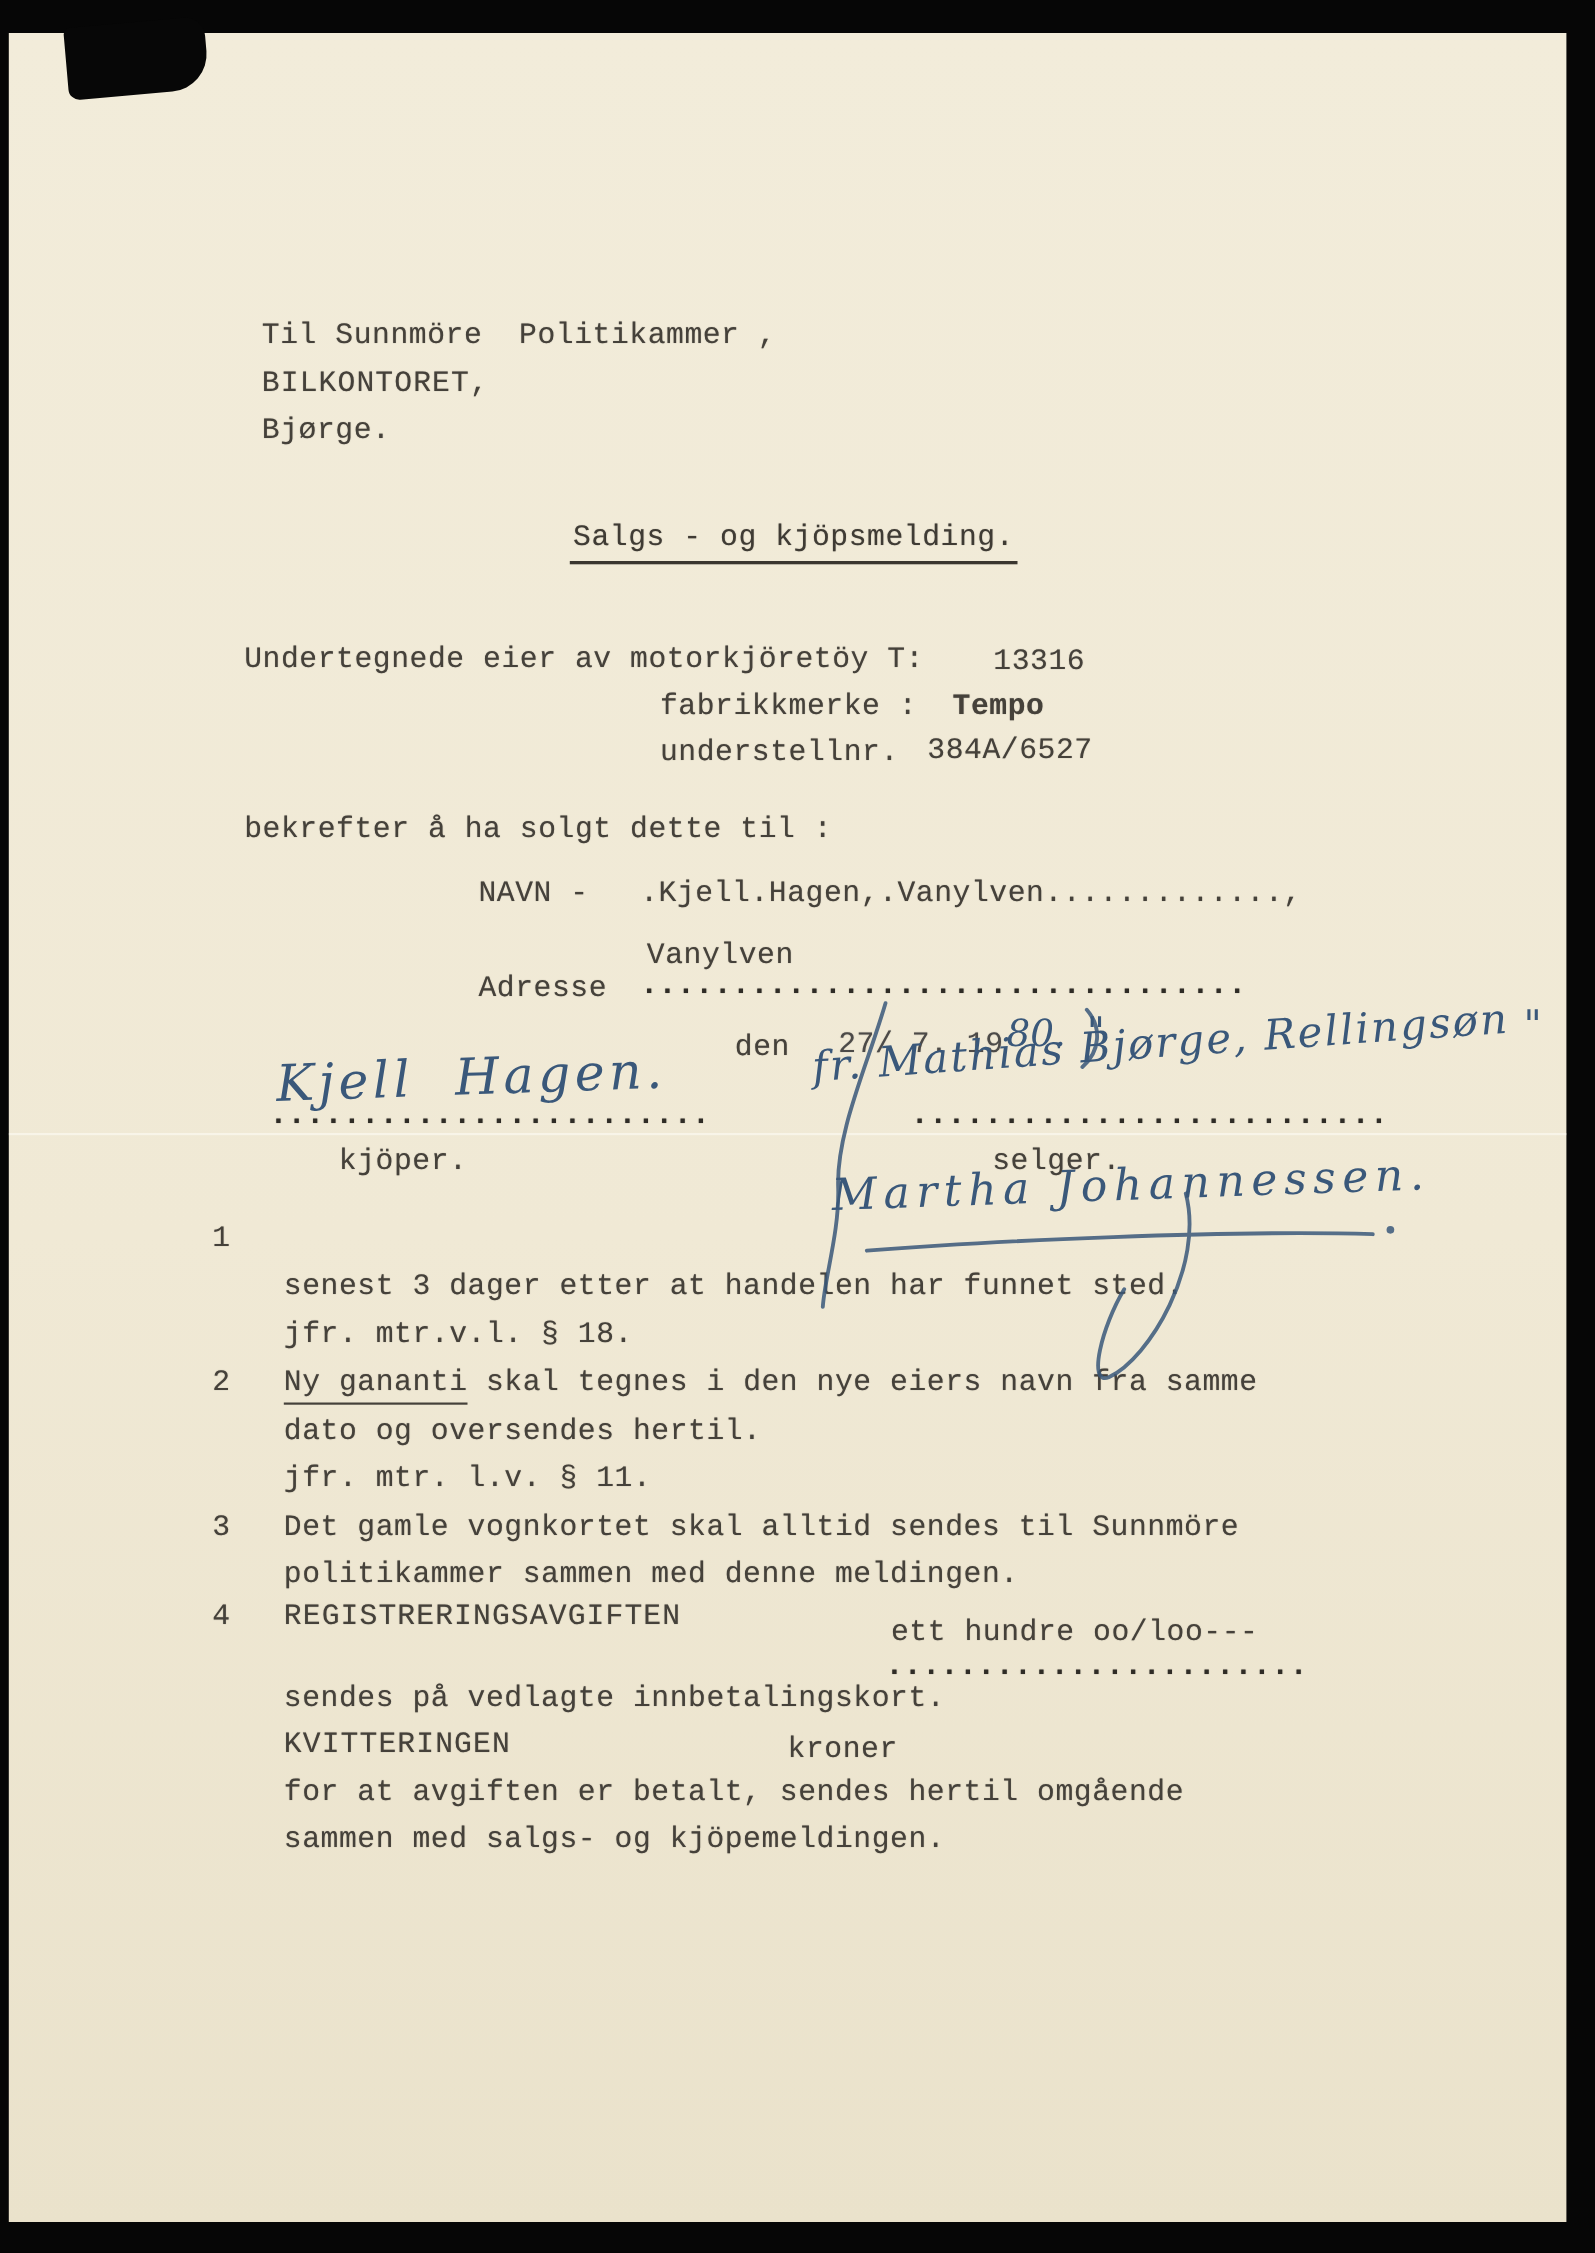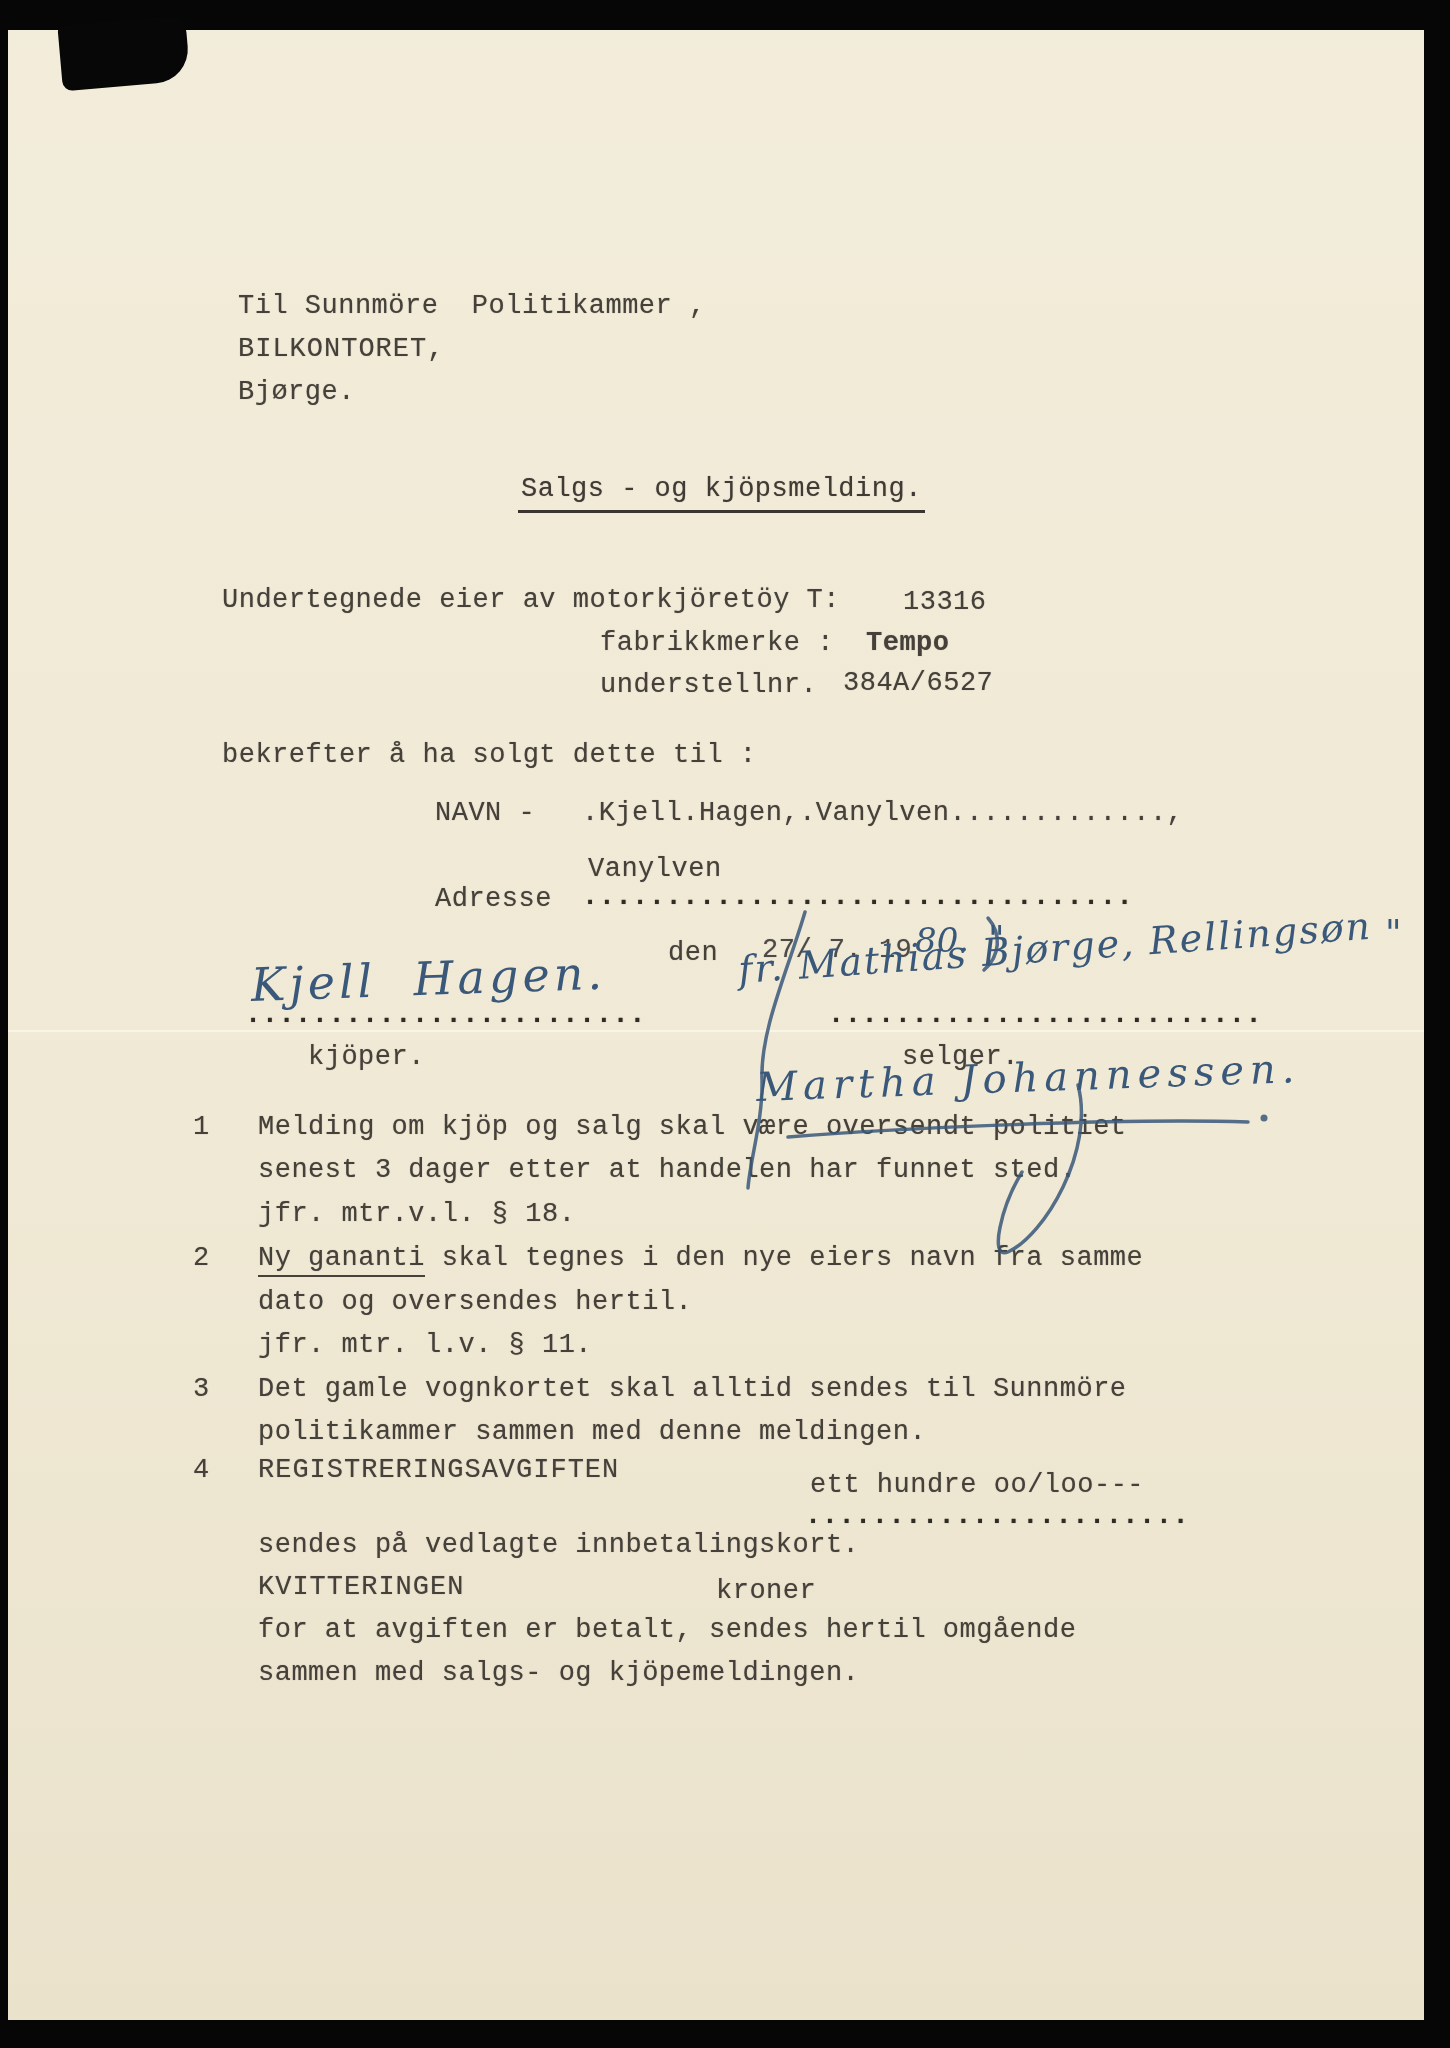--- a/index.html
+++ b/index.html
@@ -60,21 +60,20 @@
   <span class="hw" style="left:252px;top:958px;font-size:46px;letter-spacing:4px;transform:rotate(-2deg)">Kjell  Hagen.</span>
   <span class="t dots" style="left:245px;top:1000px">........................</span>
   <span class="t" style="left:308px;top:1042px">kjöper.</span>
 
   <span class="hw" style="left:740px;top:948px;font-size:38px;letter-spacing:2px;transform:rotate(-4deg)">fr. Mathias Bjørge, Rellingsøn</span>
   <span class="t dots" style="left:828px;top:1000px">..........................</span>
   <span class="t" style="left:902px;top:1042px">selger.</span>
   <span class="hw" style="left:757px;top:1064px;font-size:40px;letter-spacing:6px;transform:rotate(-2deg)">Martha Johannessen.</span>
 
   <span class="t" style="left:193px;top:1112px">1</span>
-  <span class="t" style="left:258px;top:1112px">Melding om kjöp og salg skal være oversendt politiet</span>
   <span class="t" style="left:258px;top:1155px">senest 3 dager etter at handelen har funnet sted.</span>
   <span class="t" style="left:258px;top:1199px">jfr. mtr.v.l. § 18.</span>
 
   <span class="t" style="left:193px;top:1243px">2</span>
   <span class="t" style="left:258px;top:1243px"><span class="u">Ny gananti</span><span> skal tegnes i den nye eiers navn fra samme</span></span>
   <span class="t" style="left:258px;top:1287px">dato og oversendes hertil.</span>
   <span class="t" style="left:258px;top:1330px">jfr. mtr. l.v. § 11.</span>
 
   <span class="t" style="left:193px;top:1374px">3</span>
   <span class="t" style="left:258px;top:1374px">Det gamle vognkortet skal alltid sendes til Sunnmöre</span>

